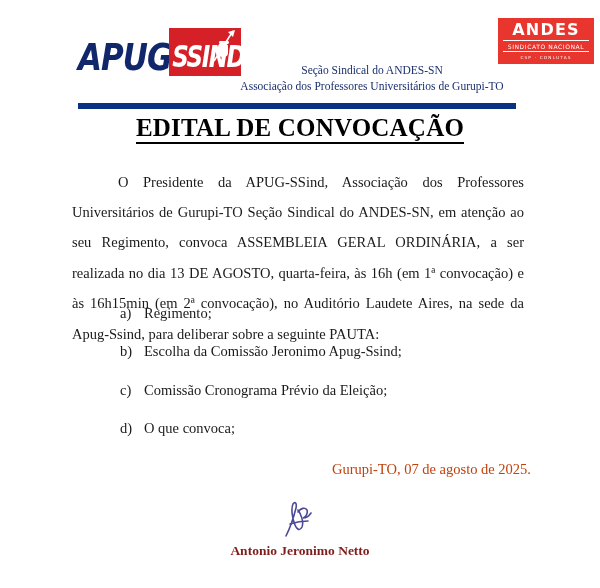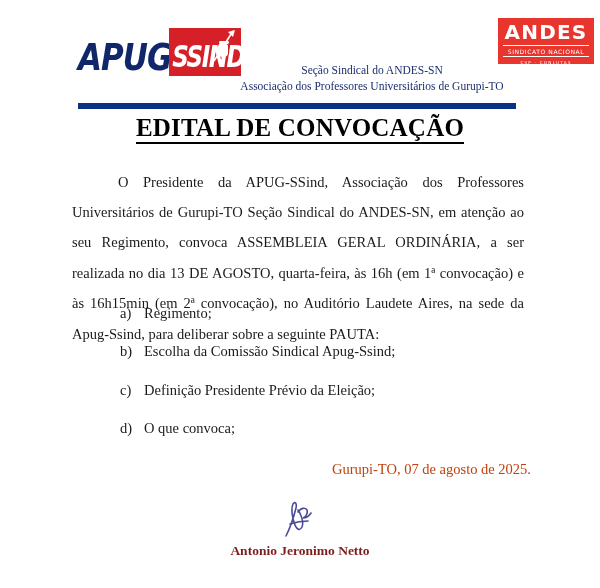--- a/index.html
+++ b/index.html
@@ -94,21 +94,21 @@
     width: 96px;
     height: 46px;
     background: #e8352e;
     color: #ffffff;
     box-sizing: border-box;
     padding: 3px 5px 3px 5px;
     text-align: center;
     font-family: "DejaVu Sans", sans-serif;
   }
   .andes-name {
-    font-size: 20px;
+    font-size: 16px;
     font-weight: bold;
     letter-spacing: 1.2px;
     line-height: 1.15;
   }
   .andes-sub {
     font-size: 6px;
     letter-spacing: 0.6px;
     border-top: 1px solid #ffffff;
     border-bottom: 1px solid #ffffff;
     padding: 1.5px 0 1.5px 0;
@@ -264,25 +264,25 @@
   </p>
 </div>
 
 <div class="agenda">
   <div class="agenda-item">
     <span class="agenda-marker">a)</span>
     <span class="agenda-text">Regimento;</span>
   </div>
   <div class="agenda-item">
     <span class="agenda-marker">b)</span>
-    <span class="agenda-text">Escolha da Comissão Sindical Apug-Ssind;</span>
+    <span class="agenda-text">Escolha da Comissão Jeronimo Apug-Ssind;</span>
   </div>
   <div class="agenda-item">
     <span class="agenda-marker">c)</span>
-    <span class="agenda-text">Definição Presidente Prévio da Eleição;</span>
+    <span class="agenda-text">Comissão Cronograma Prévio da Eleição;</span>
   </div>
   <div class="agenda-item">
     <span class="agenda-marker">d)</span>
     <span class="agenda-text">O que convoca;</span>
   </div>
 </div>
 
 <div class="date-line">Gurupi-TO, 07 de agosto de 2025.</div>
 
 <div class="signature-block">

